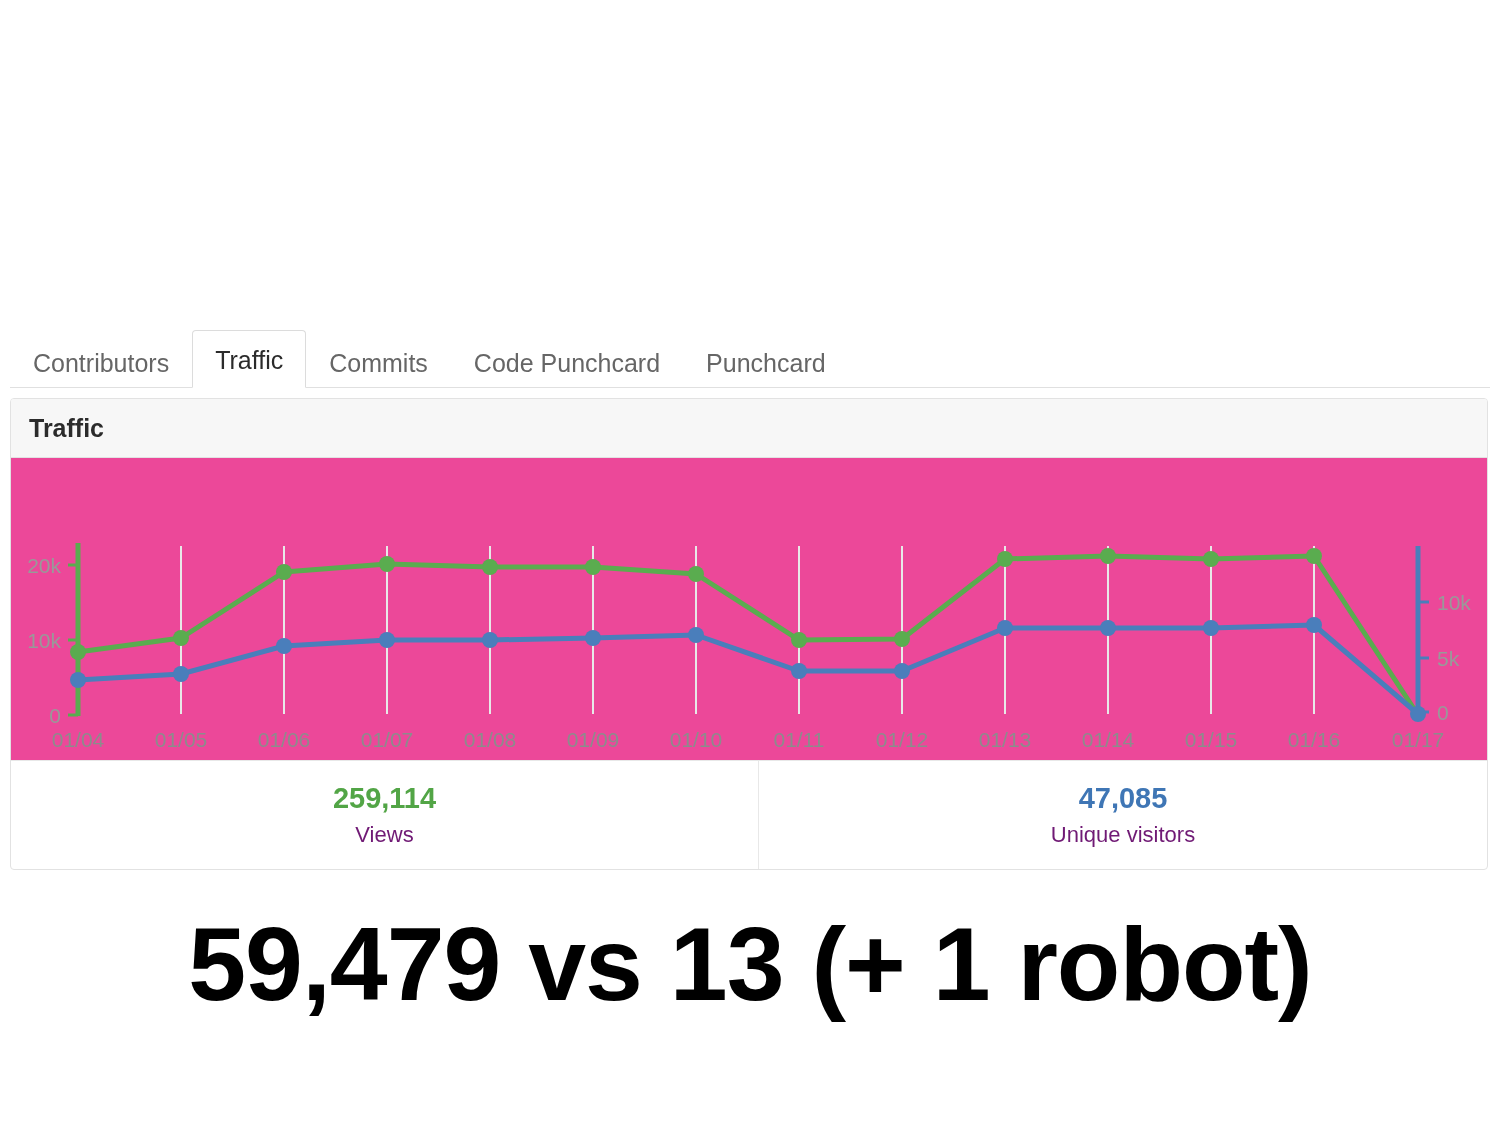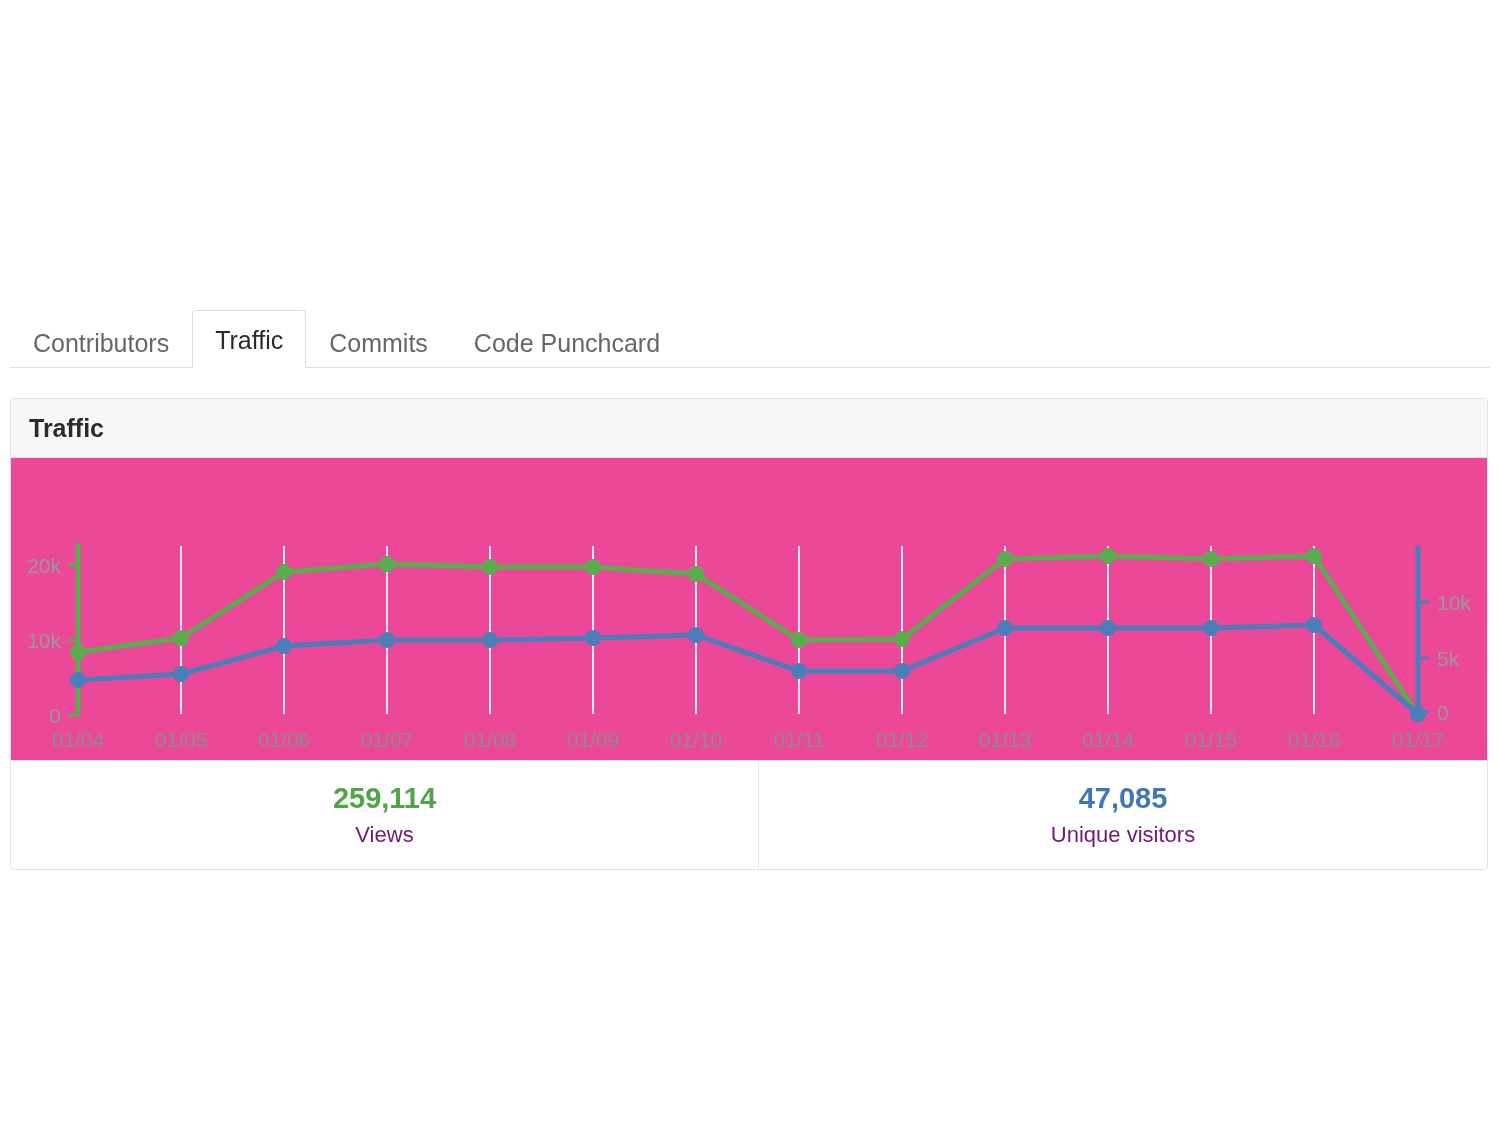--- a/index.html
+++ b/index.html
@@ -17,21 +17,21 @@
     position: relative;
     width: 1500px;
     height: 1125px;
     background: #fff;
   }
 
   
   .tabs-wrap {
     position: absolute;
     left: 10px;
-    top: 310px;
+    top: 330px;
     width: 1480px;
     height: 60px;
   }
   .tabs-row {
     position: relative;
     display: flex;
     align-items: flex-end;
     height: 58px;
     border-bottom: 1px solid #e0e0e0;
     box-sizing: border-box;
@@ -149,20 +149,21 @@
 <body>
 
 <div id="page">
 
   <div class="tabs-wrap">
     <div class="tabs-row">
       <div class="tab">Contributors</div>
       <div class="tab active">Traffic</div>
       <div class="tab">Commits</div>
       <div class="tab">Code Punchcard</div>
+      <div class="tab">Punchcard</div>
     </div>
   </div>
 
   <div class="panel">
 
     <div class="panel-header">Traffic</div>
 
     <div class="chart-area">
       <svg class="chart-svg" width="1476" height="302" viewBox="0 0 1476 302">
 
@@ -262,14 +263,15 @@
         <div class="summary-label">Views</div>
       </div>
       <div class="summary-cell">
         <div class="summary-value blue">47,085</div>
         <div class="summary-label">Unique visitors</div>
       </div>
     </div>
 
   </div>
 
+  <div class="headline">59,479 vs 13 (+ 1 robot)</div>
 
 </div>
 
 </body></html>

